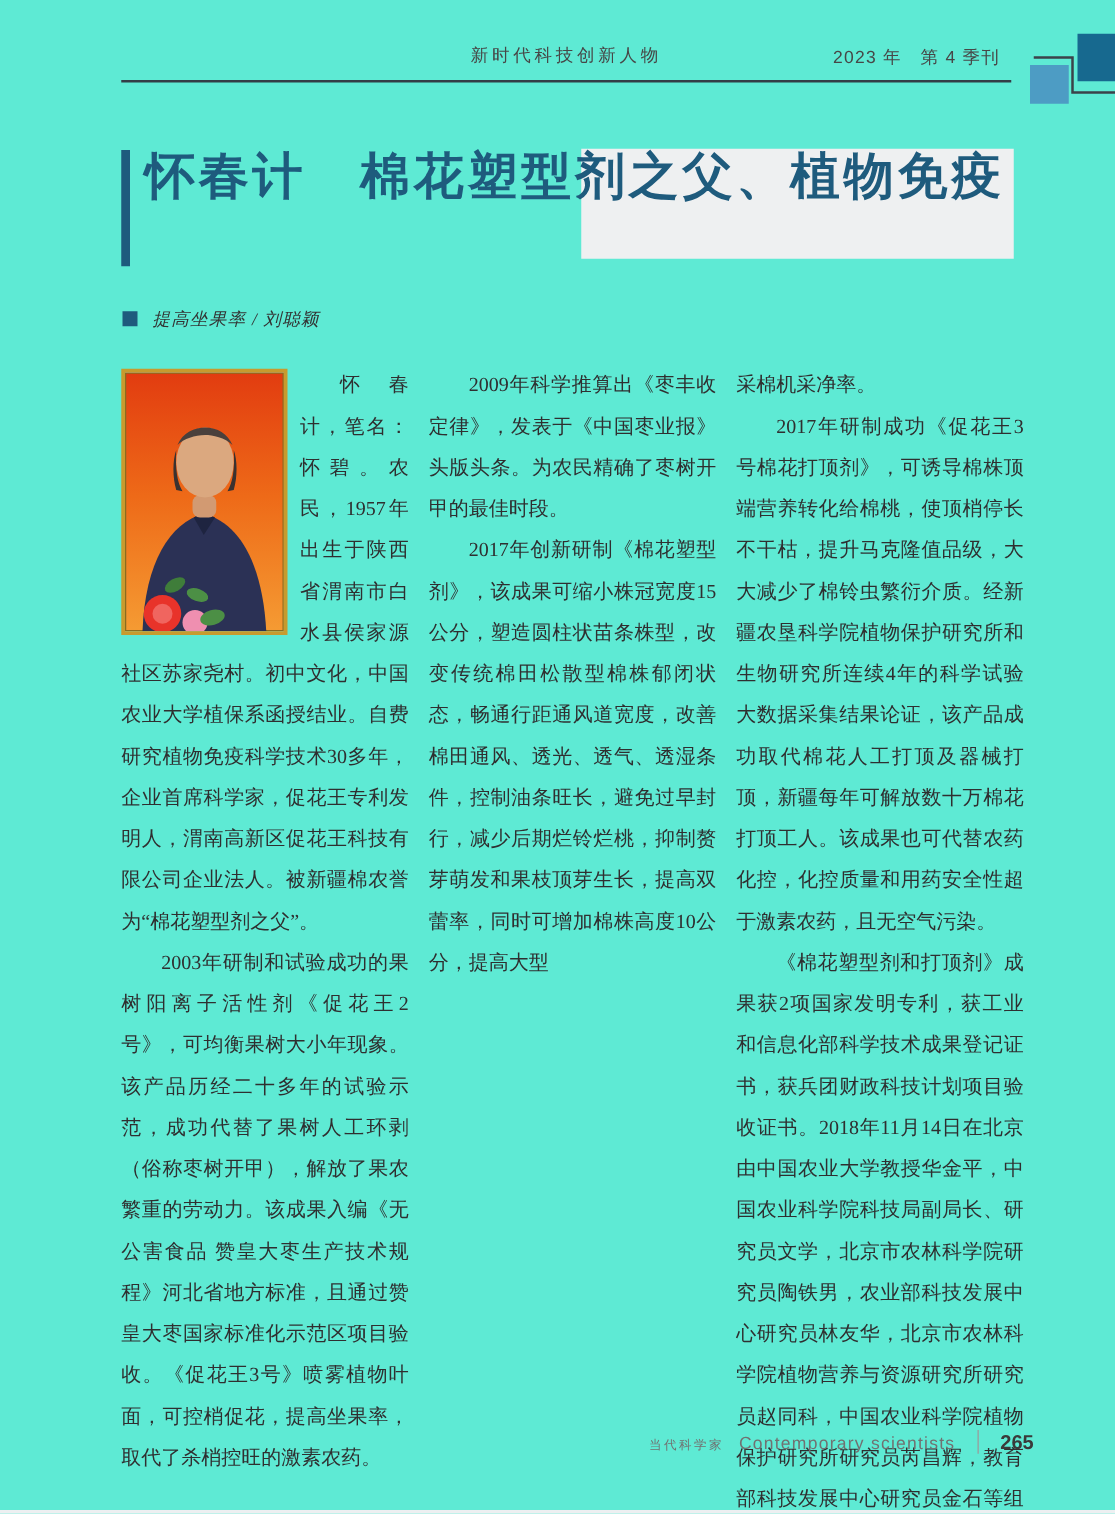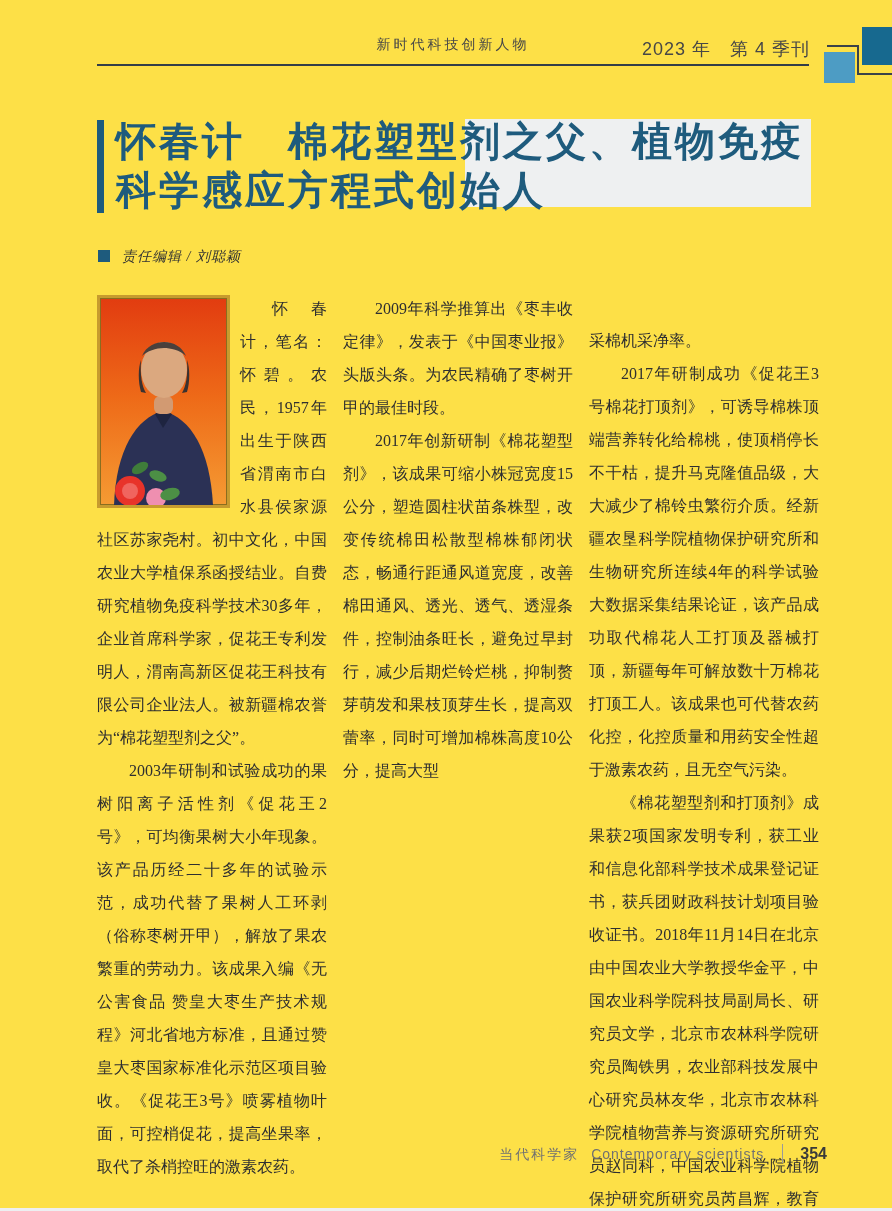--- a/index.html
+++ b/index.html
@@ -1,32 +1,32 @@
 <!DOCTYPE html>
 <html><head>
 <meta charset="utf-8">
 <style>
   * { margin:0; padding:0; box-sizing:border-box; }
   html,body { background:#ffffff; }
   .page {
     position:relative; width:892px; height:1211px; overflow:hidden;
-    background:#fde047;
+    background:#5eead4;
     font-family:"Liberation Serif","DejaVu Serif",serif;
     color:#2f2f30;
   }
   
   .header-section-title {
     position:absolute; left:97px; top:36px; width:712px;
     text-align:center; font-family:"Liberation Sans","DejaVu Sans",sans-serif;
     font-size:14px; color:#474747; letter-spacing:3px;
   }
   .header-issue {
-    position:absolute; top:37px; right:82px;
+    position:absolute; top:37px; right:92px;
     font-family:"Liberation Sans","DejaVu Sans",sans-serif;
-    font-size:18px; color:#474747; letter-spacing:1px;margin-left:38px;
+    font-size:14px; color:#474747; letter-spacing:1px;margin-left:38px;
   }
   .header-rule { position:absolute; left:97px; top:64px; width:712px; height:2px; background:#333e47; }
   .corner-line { position:absolute; left:820px; top:39px; width:72px; height:40px; }
   .corner-square-dark { position:absolute; left:862px; top:27px; width:30px; height:38px; background:#17698f; }
   .corner-square-light { position:absolute; left:824px; top:52px; width:31px; height:31px; background:#4d9cc4; }
   
   .title-block { position:absolute; left:97px; top:117px; width:714px; height:100px; }
   .title-bg-panel { position:absolute; left:368px; top:2px; width:346px; height:88px; background:#eef0f1; }
   .title-accent-bar { position:absolute; left:0; top:3px; width:7px; height:93px; background:#1e5b7d; }
   .article-title {
@@ -44,35 +44,35 @@
   .editor-label { font-size:14px; font-style:italic; color:#333; letter-spacing:1px; }
   
   .col { position:absolute; top:292px; width:230px; }
   .col-1 { left:97px; }
   .col-2 { left:343px; }
   .col-3 { left:589px; }
   .col p {
     font-size:16px; line-height:33px; text-align:justify;
     text-indent:2em; color:#2f2f30;
   }
-  .col p.no-indent { text-indent:0;margin-top:32px; }
+  .col p.no-indent { text-indent:0; }
   
   .portrait-photo {
     float:left; width:133px; height:213px; margin:3px 10px 8px 0;
     border:3px solid #c79b2e;
     box-shadow:inset 0 0 0 1px #8a6d1f;
     background:linear-gradient(180deg,#e23c10 0%,#ee6a18 48%,#f59b33 100%);
     position:relative; overflow:hidden;
   }
   .portrait-photo svg { position:absolute; left:0; top:0; }
   
   .footer { position:absolute; top:1144px; right:65px; white-space:nowrap; }
   .footer-journal-cn {
     font-family:Liberation Serif, serif;
-    font-size:14px; color:#717171; letter-spacing:2px;
+    font-size:10px; color:#717171; letter-spacing:2px;
   }
   .footer-journal-en {
     font-family:"Liberation Sans","DejaVu Sans",sans-serif;
     font-size:14px; color:#717171; letter-spacing:1px; margin-left:8px;margin-top:41px;
   }
   .footer-divider {
     display:inline-block; width:1px; height:19px; background:#9a9a9a;
     margin:0 13px 0 14px; vertical-align:-4px;
   }
   .footer-page-number {
@@ -93,27 +93,26 @@
     <path d="M7,7 H38 V35 H72" fill="none" stroke="#3b4249" stroke-width="2"></path>
   </svg>
   <div class="corner-square-light"></div>
   <div class="corner-square-dark"></div>
 
   <div class="title-block">
     <div class="title-bg-panel"></div>
     <div class="title-accent-bar"></div>
     <h1 class="article-title">
       <span>怀春计　棉花塑型剂之父、植物免疫</span><br>
-      <span>科学感应方程式创始人</span>
     </h1>
   </div>
 
   <div class="editor-row">
     <span class="editor-bullet"></span>
-    <span class="editor-label">责任编辑 / 刘聪颖</span>
+    <span class="editor-label">提高坐果率 / 刘聪颖</span>
   </div>
 
   <div class="col col-1">
     <div class="portrait-photo">
       <svg width="127" height="207" viewBox="0 0 127 207">
 
         <path d="M14,207 C16,152 36,120 63,113 C91,120 110,152 113,207 Z" fill="#2b3155"></path>
         <path d="M55,116 L63,130 L72,116 L63,112 Z" fill="#1e2440"></path>
 
         <rect x="54" y="98" width="19" height="18" rx="6" fill="#d29a72"></rect>
@@ -145,17 +144,17 @@
   <div class="col col-3">
     <p class="no-indent">采棉机采净率。</p>
     <p>2017年研制成功《促花王3号棉花打顶剂》，可诱导棉株顶端营养转化给棉桃，使顶梢停长不干枯，提升马克隆值品级，大大减少了棉铃虫繁衍介质。经新疆农垦科学院植物保护研究所和生物研究所连续4年的科学试验大数据采集结果论证，该产品成功取代棉花人工打顶及器械打顶，新疆每年可解放数十万棉花打顶工人。该成果也可代替农药化控，化控质量和用药安全性超于激素农药，且无空气污染。</p>
     <p>《棉花塑型剂和打顶剂》成果获2项国家发明专利，获工业和信息化部科学技术成果登记证书，获兵团财政科技计划项目验收证书。2018年11月14日在北京由中国农业大学教授华金平，中国农业科学院科技局副局长、研究员文学，北京市农林科学院研究员陶铁男，农业部科技发展中心研究员林友华，北京市农林科学院植物营养与资源研究所研究员赵同科，中国农业科学院植物保护研究所研究员芮昌辉，教育部科技发展中心研究员金石等组成专家组，对该项目通过科技成果评价。</p>
   </div>
 
   <div class="footer">
     <span class="footer-journal-cn">当代科学家</span>
     <span class="footer-journal-en">Contemporary scientists</span>
     <span class="footer-divider"></span>
-    <span class="footer-page-number">354</span>
+    <span class="footer-page-number">265</span>
   </div>
 
   <div class="bottom-edge"></div>
 </div>
 
 </body></html>

